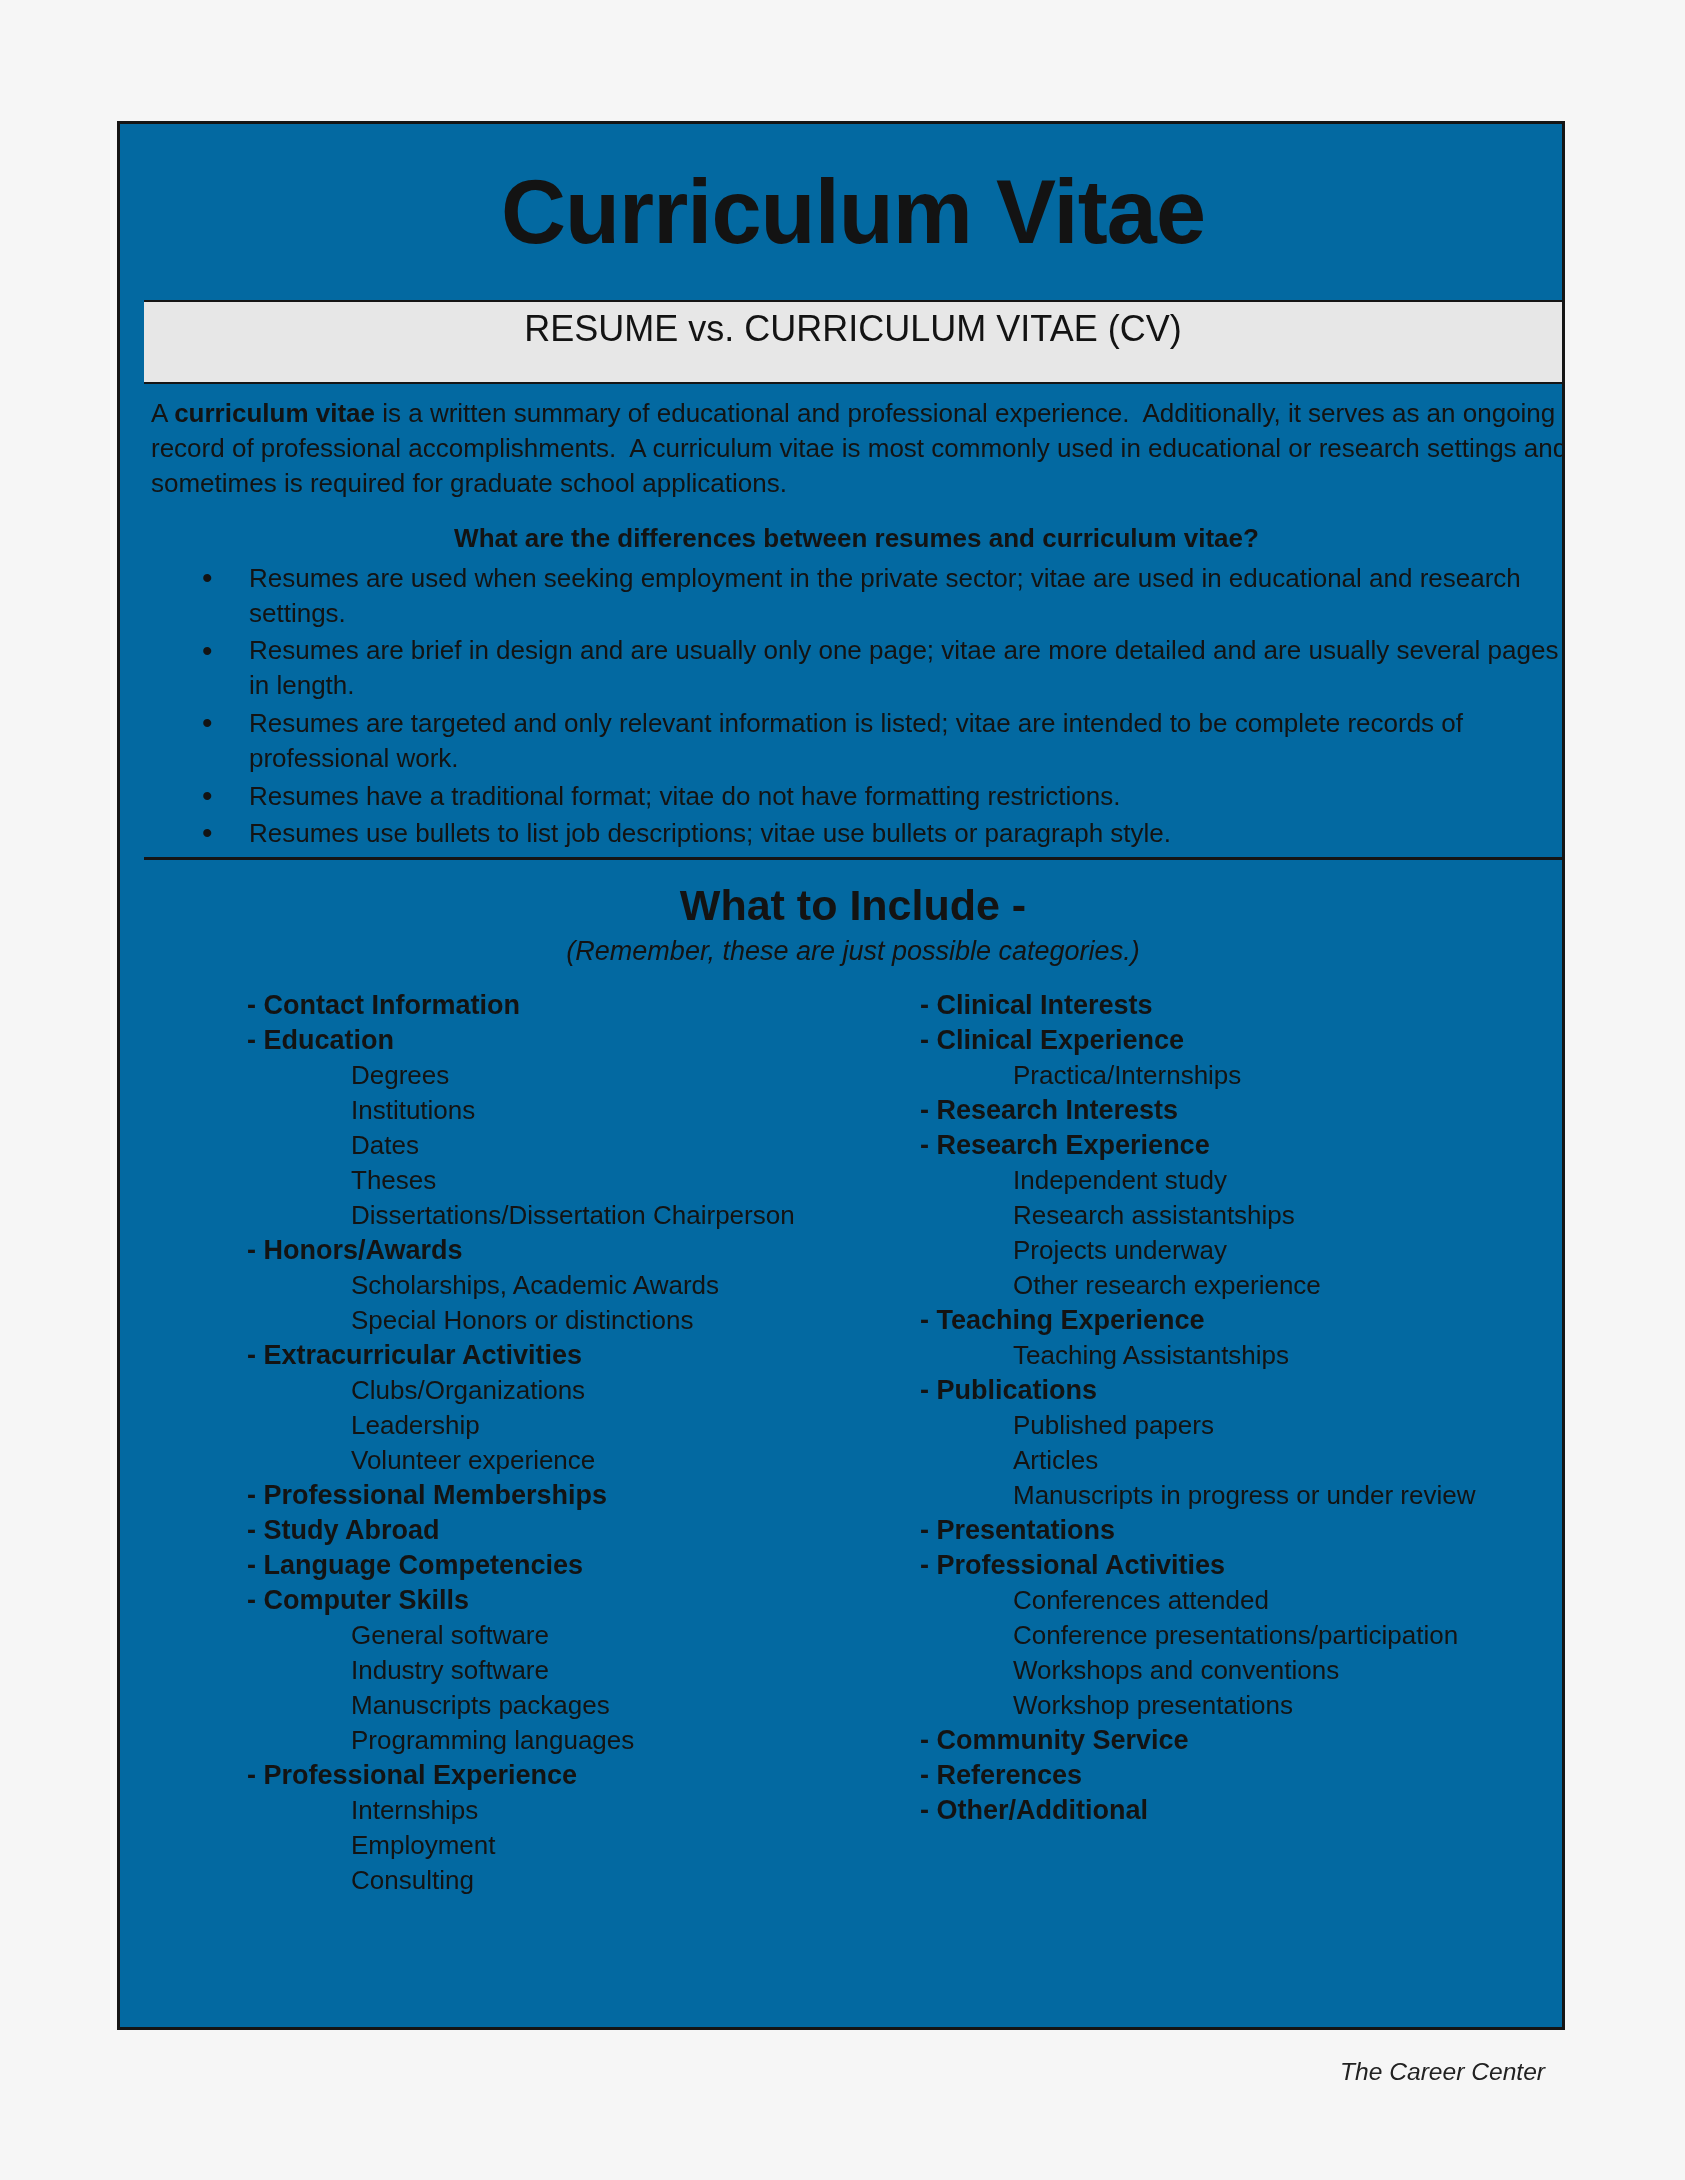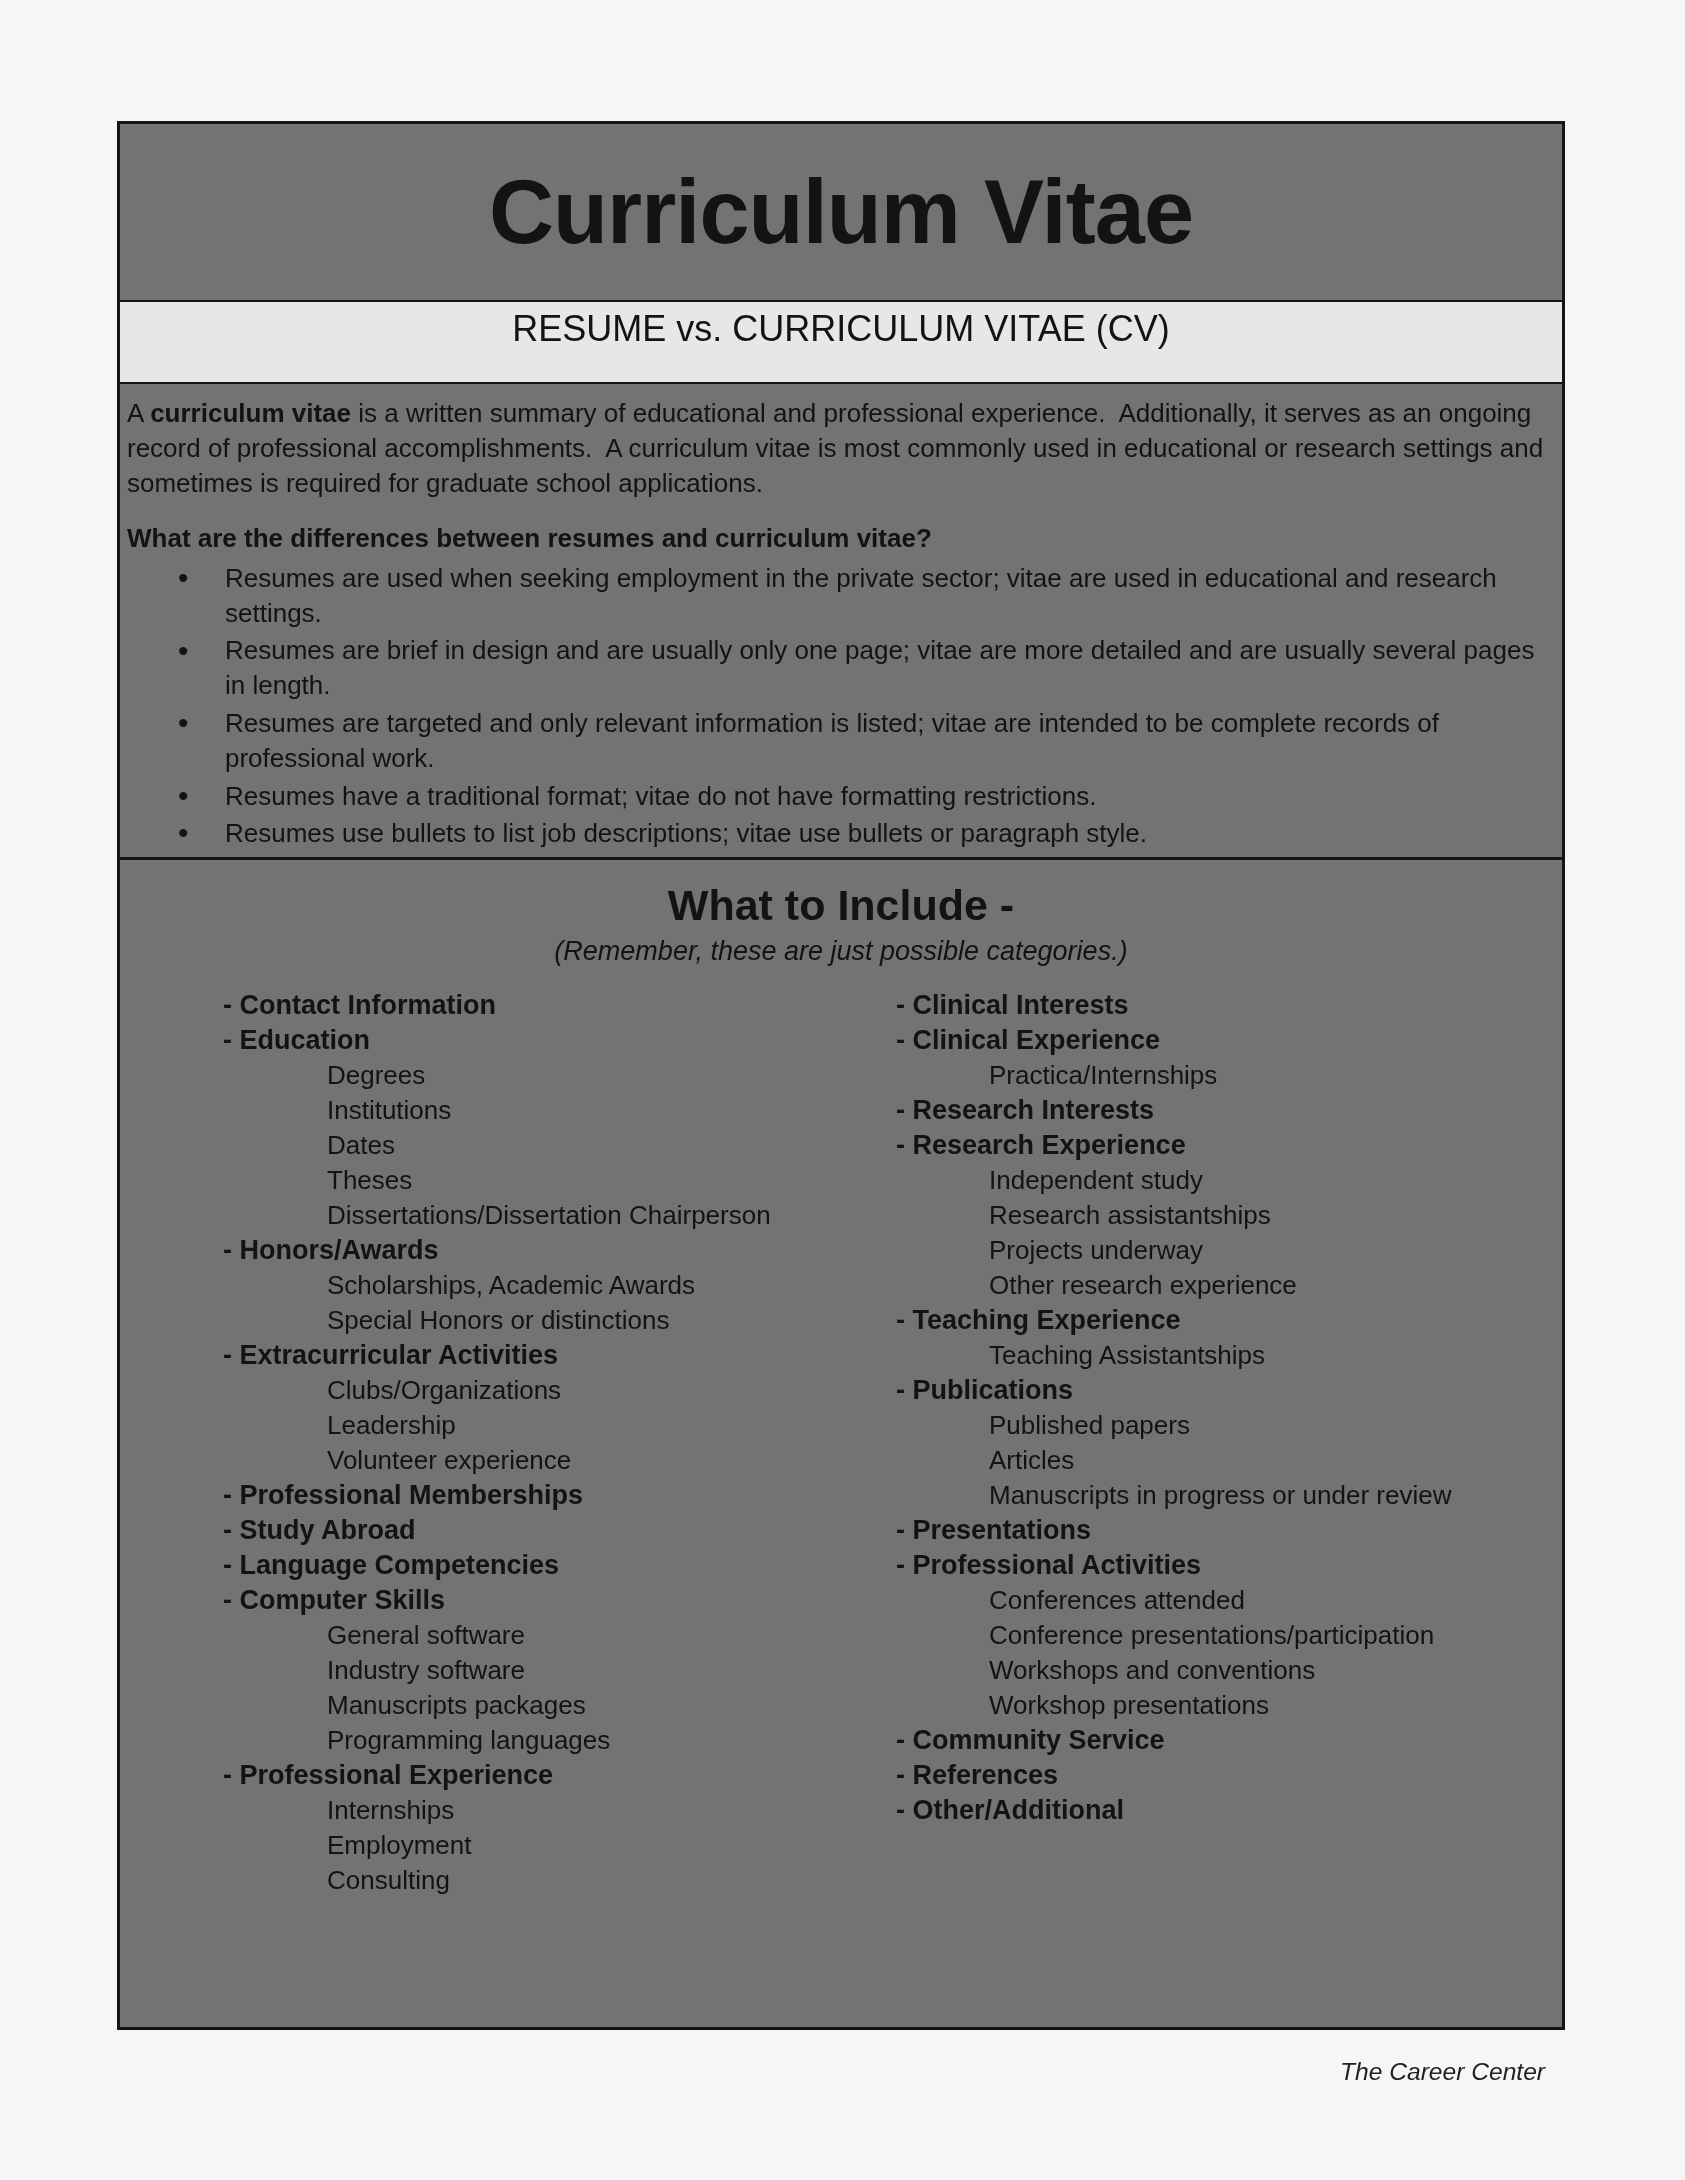--- a/index.html
+++ b/index.html
@@ -9,22 +9,22 @@
     color: #131313;
     font-family: "Liberation Sans", sans-serif;
     position: relative;
     -webkit-font-smoothing: antialiased;
   }
   .doc-box {
     position: absolute; left: 117px; top: 121px;
     width: 1448px; height: 1909px;
     box-sizing: border-box;
     border: 3.5px solid #151515;
-    background: #737373;
-    display: flex; flex-direction: column;
+    background: #0369a1;
+    display: flex; flex-direction: column; padding-left: 24px;
   }
   
   .row-title { height: 176px; display: flex; align-items: center; justify-content: center; }
   .row-title h1 { margin: 0; font-size: 90px; font-weight: bold; letter-spacing: -0.9px; }
 
   
   .row-banner {
     height: 82px; box-sizing: border-box;
     background: #e7e7e7;
     border-top: 2.6px solid #151515;
@@ -41,21 +41,21 @@
     padding: 12.3px 0 0 7px;
     overflow: hidden;
   }
   .intro {
     margin: 0; width: 1429px;
     font-size: 26px; line-height: 35px;
     white-space: pre-wrap;
   }
   .diff-heading {
     margin: 19.3px 0 0 0;
-    font-size: 26px; line-height: 35px; font-weight: bold;
+    font-size: 26px; line-height: 35px; font-weight: bold; text-align: center;
   }
   .bullets { list-style: none; margin: 5.3px 0 0 0; padding: 0; width: 1431px; }
   .bullets li {
     position: relative;
     padding-left: 98px;
     font-size: 26px; line-height: 35px;
   }
   .bullets li + li { margin-top: 2.6px; }
   .bullets li::before {
     content: "\2022";

